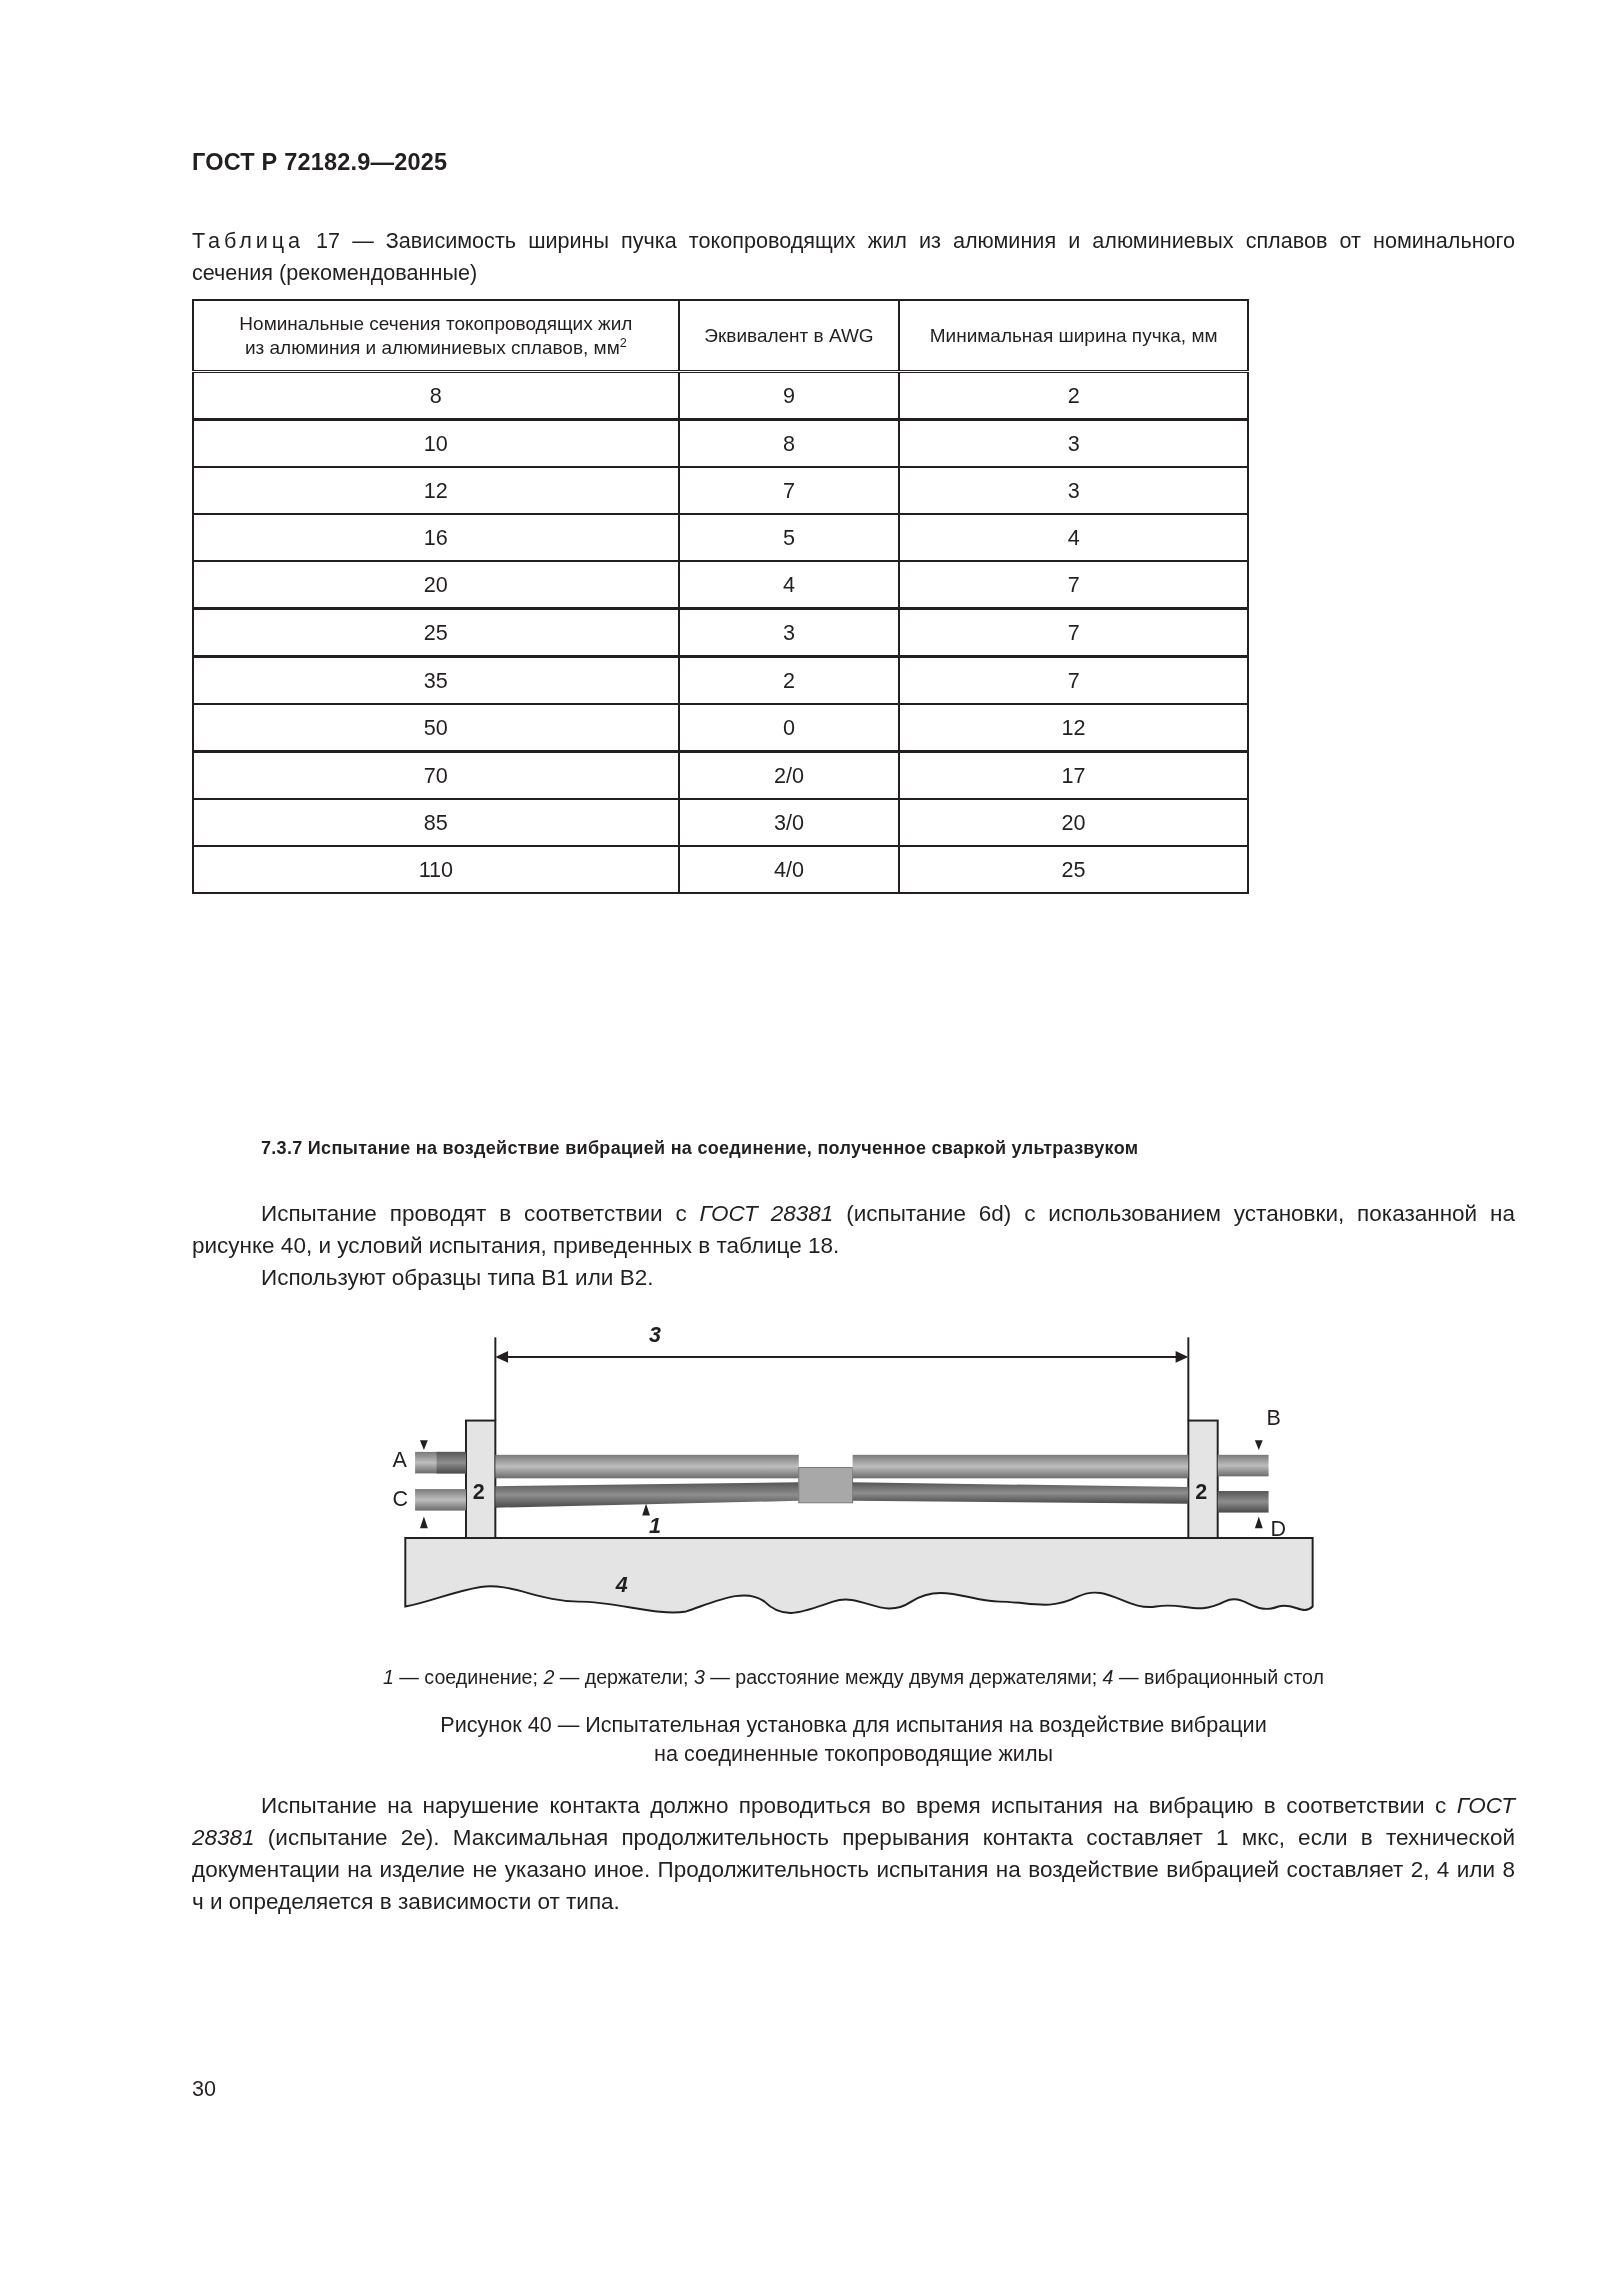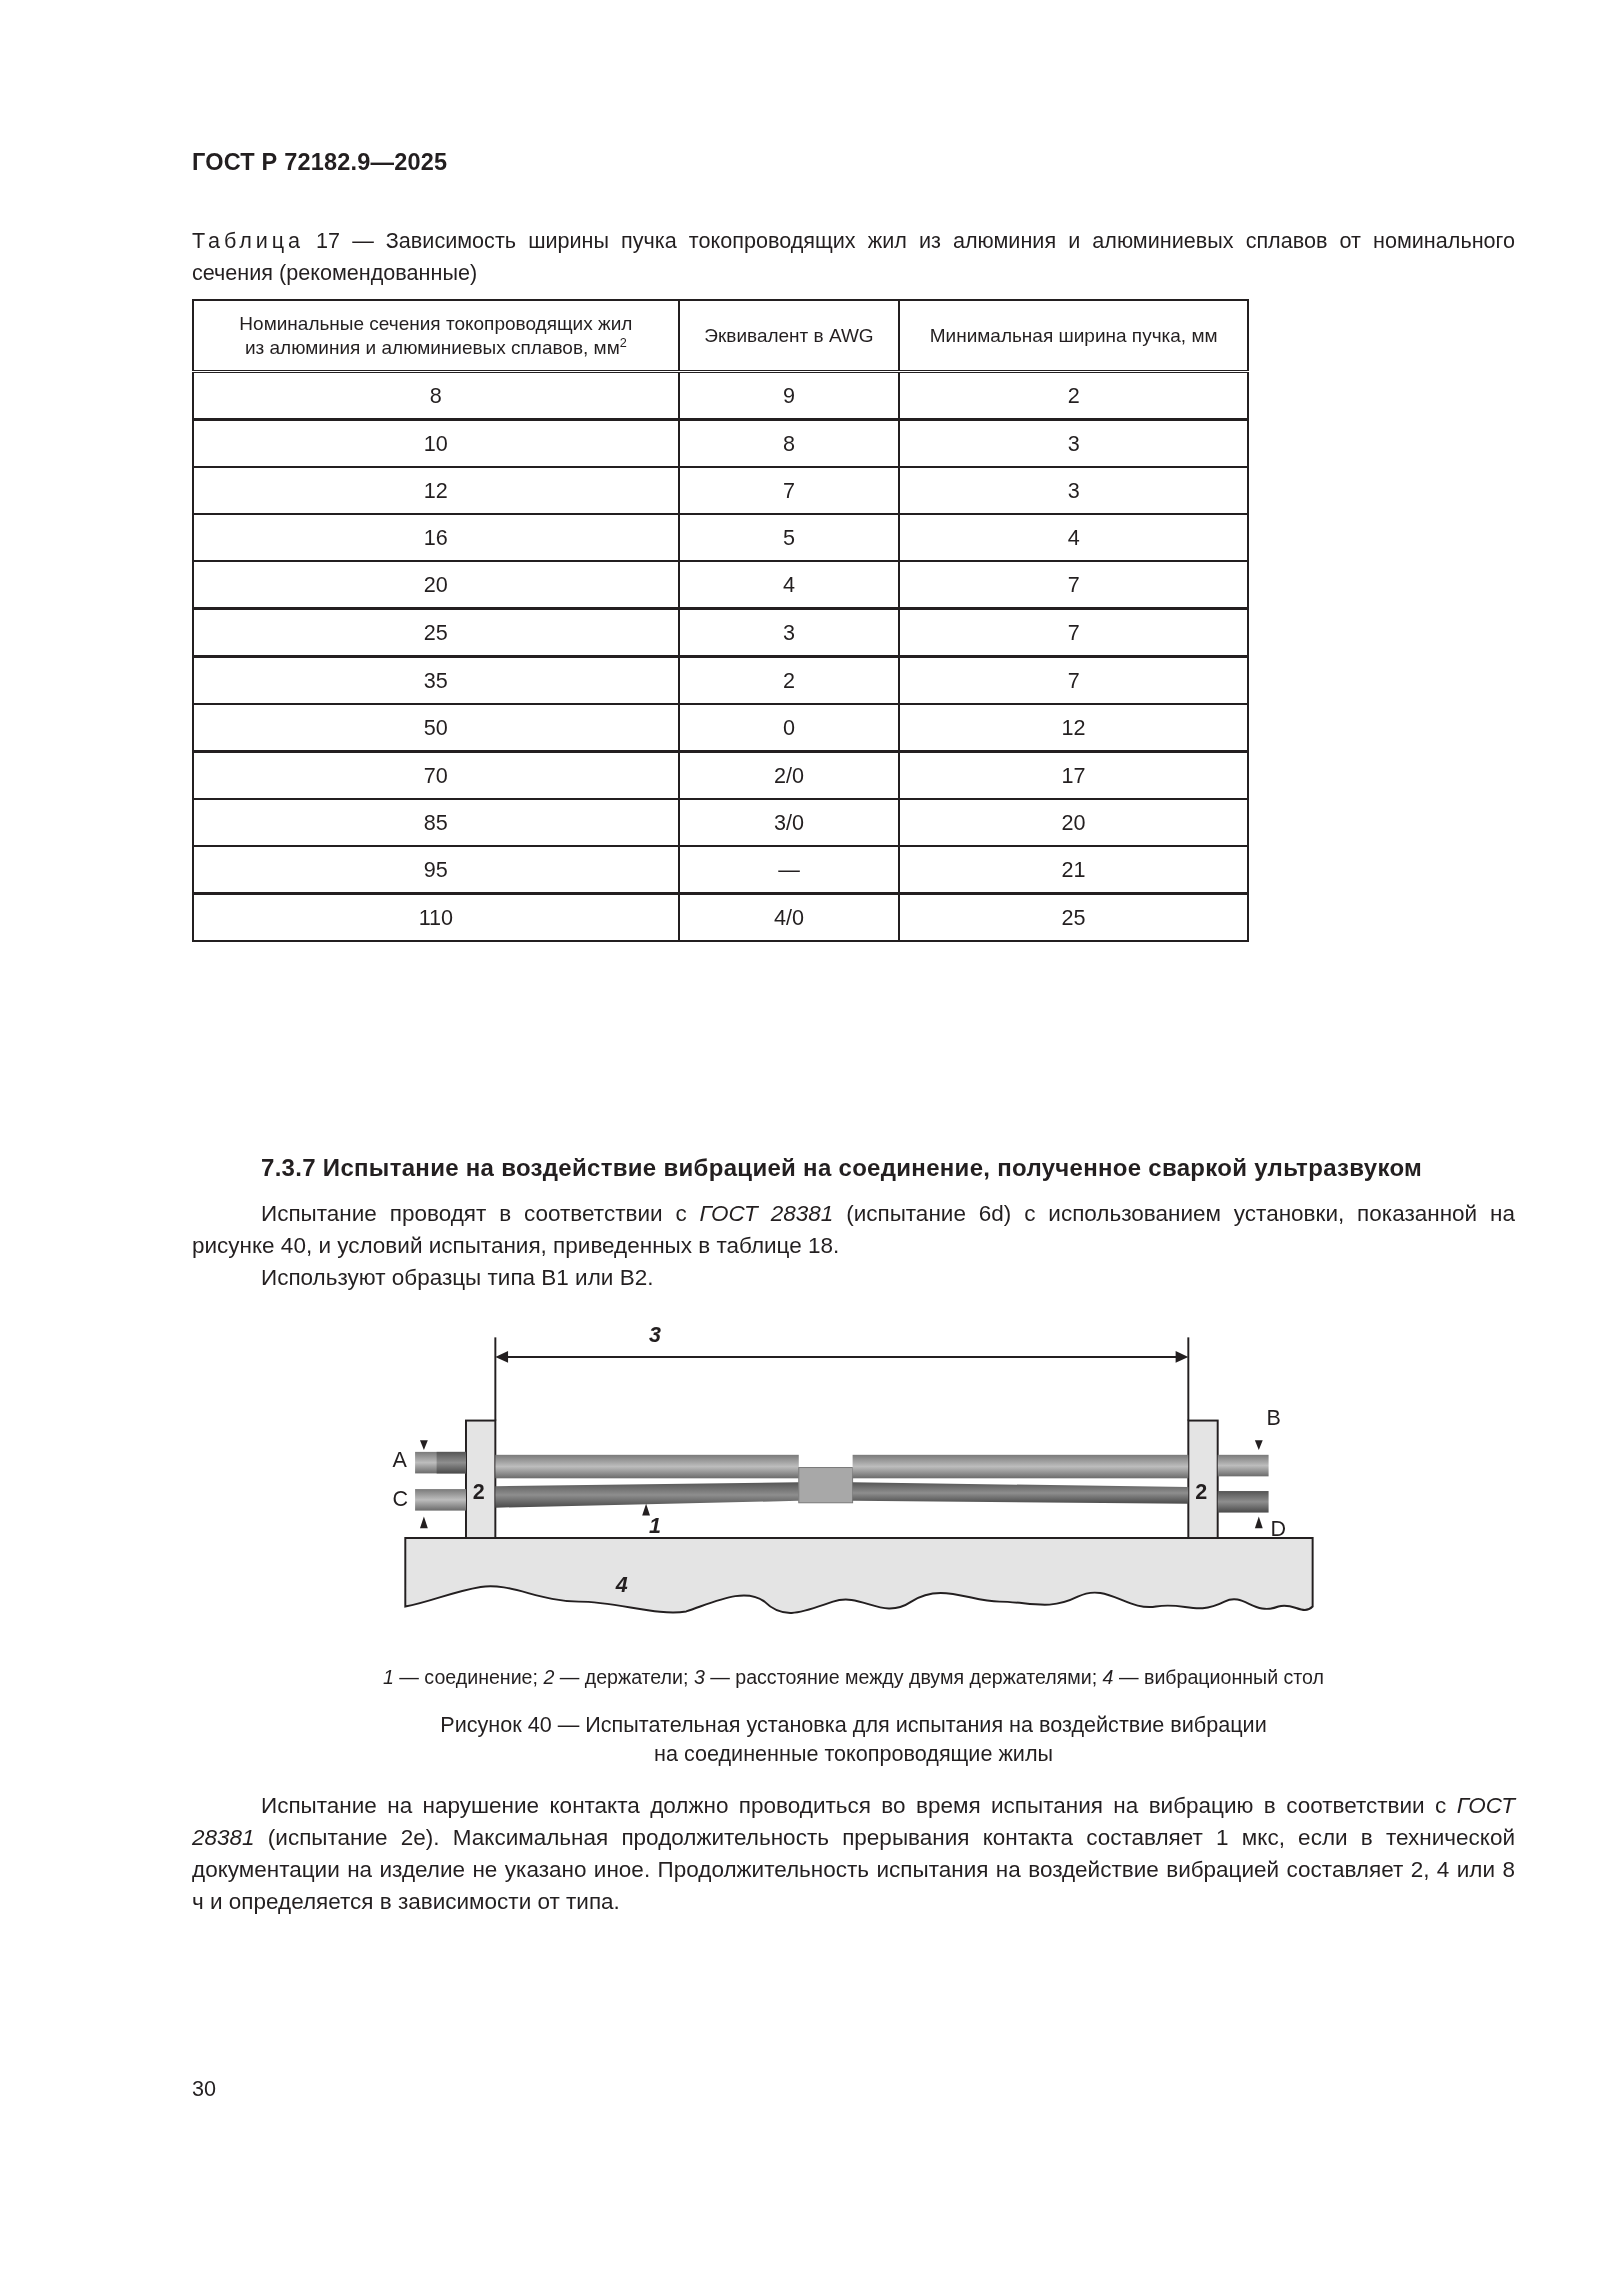--- a/index.html
+++ b/index.html
@@ -16,21 +16,21 @@
     border-collapse: collapse; font-size: 21.6px; padding-left: 24px;
   }
   table.data-table th, table.data-table td {
     border: 2px solid #231f20; text-align: center; font-weight: normal;
   }
   table.data-table th { height: 67px; font-size: 19px; line-height: 23.5px; border-bottom: 3.9px double #231f20; }
   table.data-table td { height: 45px; padding: 0; }
   table.data-table tr.thick td { border-bottom-width: 3.9px; }
   .col1 { width: 620px; } .col2 { width: 263px; } .col3 { width: 436px; }
   sup { font-size: 12.7px; vertical-align: top; position: relative; top: -3.9px; }
-  .section-heading { left: 192px; top: 1134px; width: 1323px; font-size: 24px; font-weight: bold; line-height: 29px; text-align: justify; letter-spacing: 0.3px; margin-top: 19px; }
+  .section-heading { left: 192px; top: 1134px; width: 1323px; font-size: 18px; font-weight: bold; line-height: 29px; text-align: justify; letter-spacing: 0.3px; }
   .section-heading .indent { padding-left: 69px; }
   .para { left: 192px; width: 1323px; font-size: 22.5px; line-height: 32px; text-align: justify; }
   .para .indent { display: inline-block; width: 69px; }
   .p1 { top: 1198px; }
   .p2 { top: 1262px; }
   .p3 { top: 1790px; }
   .figure { left: 392px; top: 1308px; width: 931px; height: 323px; }
   .legend { left: 192px; top: 1666px; width: 1323px; text-align: center; font-size: 19.6px; }
   .legend i { font-style: italic; }
   .fig-caption { left: 192px; top: 1710px; width: 1323px; text-align: center; font-size: 21.6px; line-height: 29px; }
@@ -95,25 +95,20 @@
       </tr>
       <tr>
         <td>70</td>
         <td>2/0</td>
         <td>17</td>
       </tr>
       <tr>
         <td>85</td>
         <td>3/0</td>
         <td>20</td>
-      </tr>
-      <tr class="thick">
-        <td>95</td>
-        <td>—</td>
-        <td>21</td>
       </tr>
       <tr>
         <td>110</td>
         <td>4/0</td>
         <td>25</td>
       </tr>
     </tbody>
 </table>
 
 <div class="abs section-heading"><span class="indent">7.3.7 Испытание на воздействие вибрацией на соединение, полученное сваркой ультразвуком</span></div>

